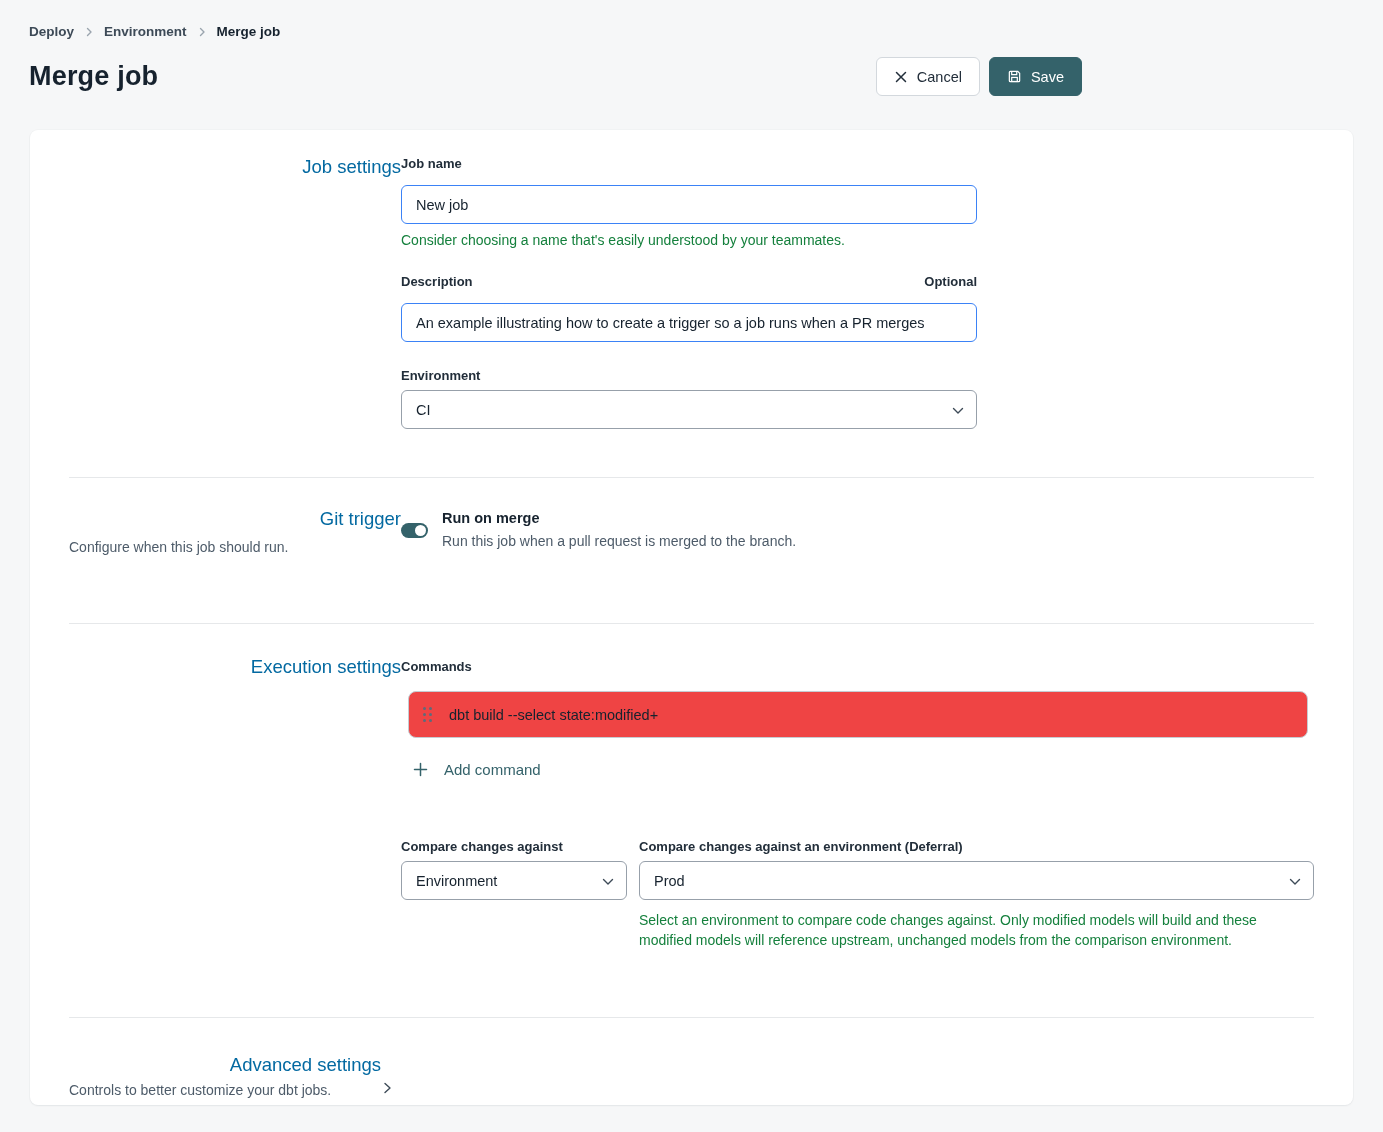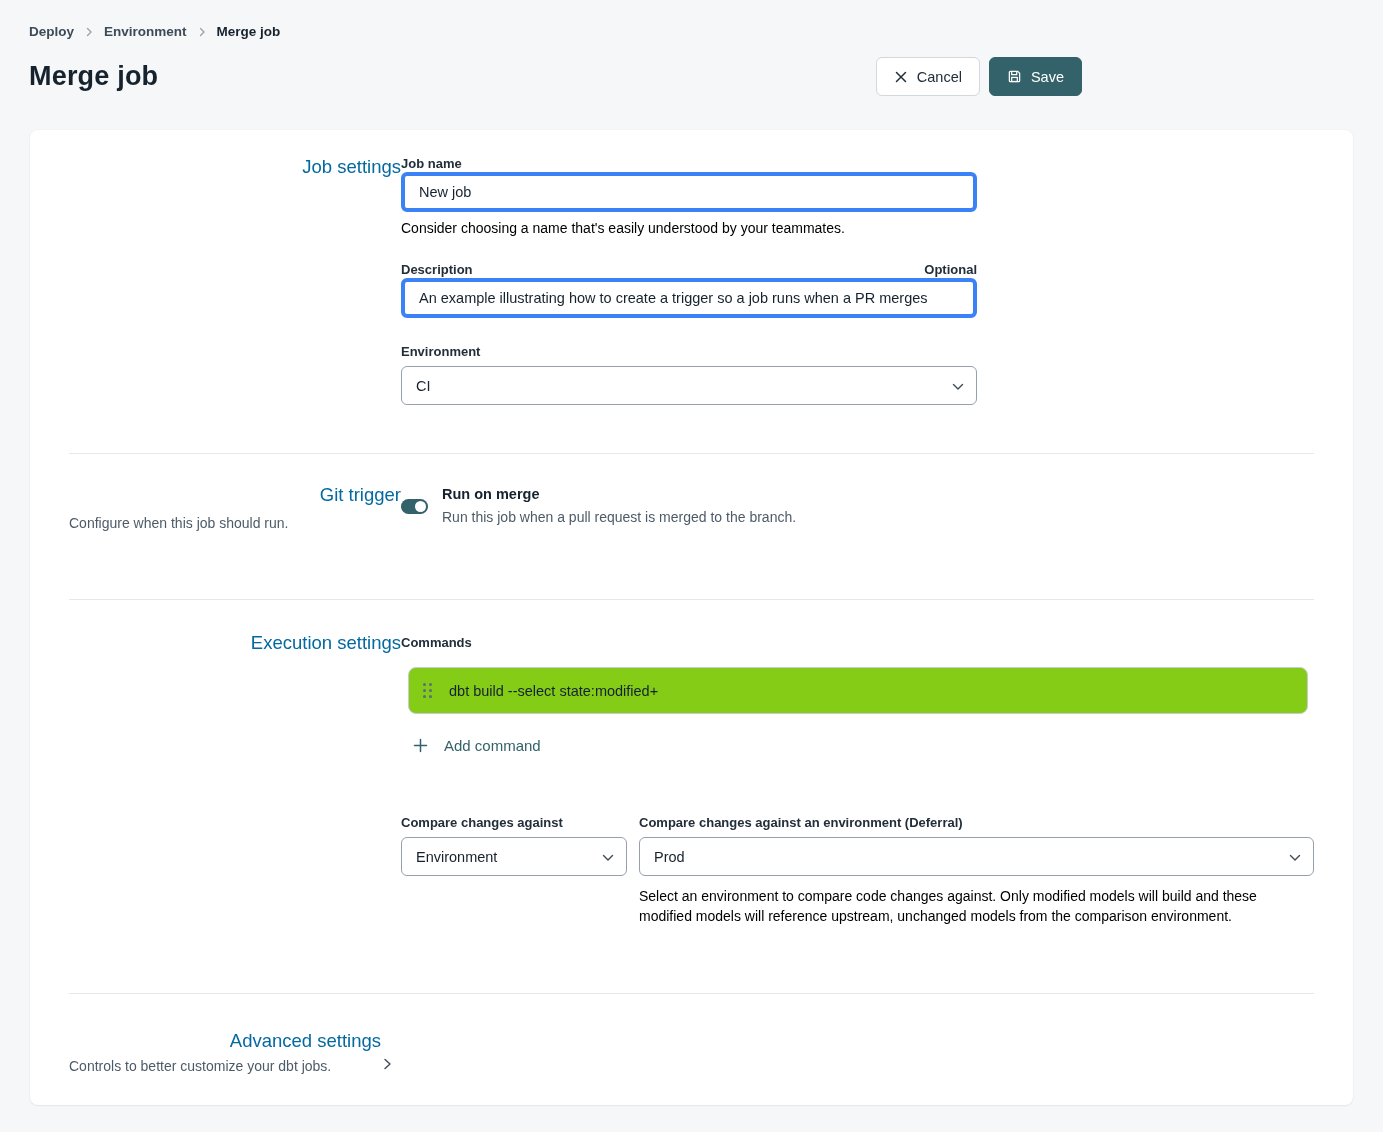--- a/index.html
+++ b/index.html
@@ -48,27 +48,27 @@
   .section-subtitle { font-size: 14px; color: #4d5b69; margin-top: 9px; }
   .divider { border: 0; border-top: 1px solid #e6e8ea; margin: 0; }
 
   
   .field-label {
     font-size: 13px; font-weight: 700; color: #222e3a;
     display: flex; justify-content: space-between; align-items: baseline;
   }
   .optional-tag { font-size: 13px; font-weight: 700; color: #222e3a; }
   .text-input {
-    width: 576px; height: 39px; margin-top: 1px;
-    border: 4px solid #3b82f6; border-radius: 6px;
+    width: 576px; height: 39px; margin-top: 14px;
+    border: 1px solid #3b82f6; border-radius: 6px;
     background: #fff; color: #16222e;
     font-size: 14.5px; font-family: "Liberation Sans", sans-serif;
     padding: 16px 14px; outline: none; display: block;
   }
-  .helper { font-size: 14px; color: #000000; margin-top: 8px; }
+  .helper { font-size: 14px; color: #15803d; margin-top: 8px; }
   .select {
     position: relative; margin-top: 7px;
     height: 39px; border: 1px solid #97a0aa; border-radius: 6px;
     background: #fff; display: flex; align-items: center;
     padding: 0 14px; font-size: 14.5px; color: #16222e; cursor: pointer;
   }
   .select .chev { position: absolute; right: 12px; top: 50%; transform: translateY(-50%); }
   .w-576 { width: 576px; }
 
   .field-gap { margin-top: 26px; }
@@ -87,21 +87,21 @@
   .toggle.on .knob { left: 14px; }
   .toggle-label { font-size: 14.5px; font-weight: 700; color: #16222e; }
   .toggle-desc { font-size: 14px; color: #4d5b69; margin-top: 7px; }
 
   
   .command-row {
     margin-top: 17px; margin-left: 7px;
     width: 900px; height: 47px;
     border: 1px solid #c6ccd2; border-radius: 8px;
     display: flex; align-items: center; gap: 17px; padding: 0 14px;
-    background: #84cc16;
+    background: #ef4444;
   }
   .drag-handle { display: grid; grid-template-columns: repeat(2, 3px); grid-gap: 3px; cursor: grab; }
   .drag-handle i { width: 3px; height: 3px; border-radius: 50%; background: #5d6b7a; display: block; }
   .command-text { font-size: 14.5px; color: #16222e; }
   .add-command {
     display: inline-flex; align-items: center; gap: 16px;
     margin-top: 23px; margin-left: 12px;
     color: #34626a; font-size: 15px; cursor: pointer;
   }
   .add-command svg { display: block; }

